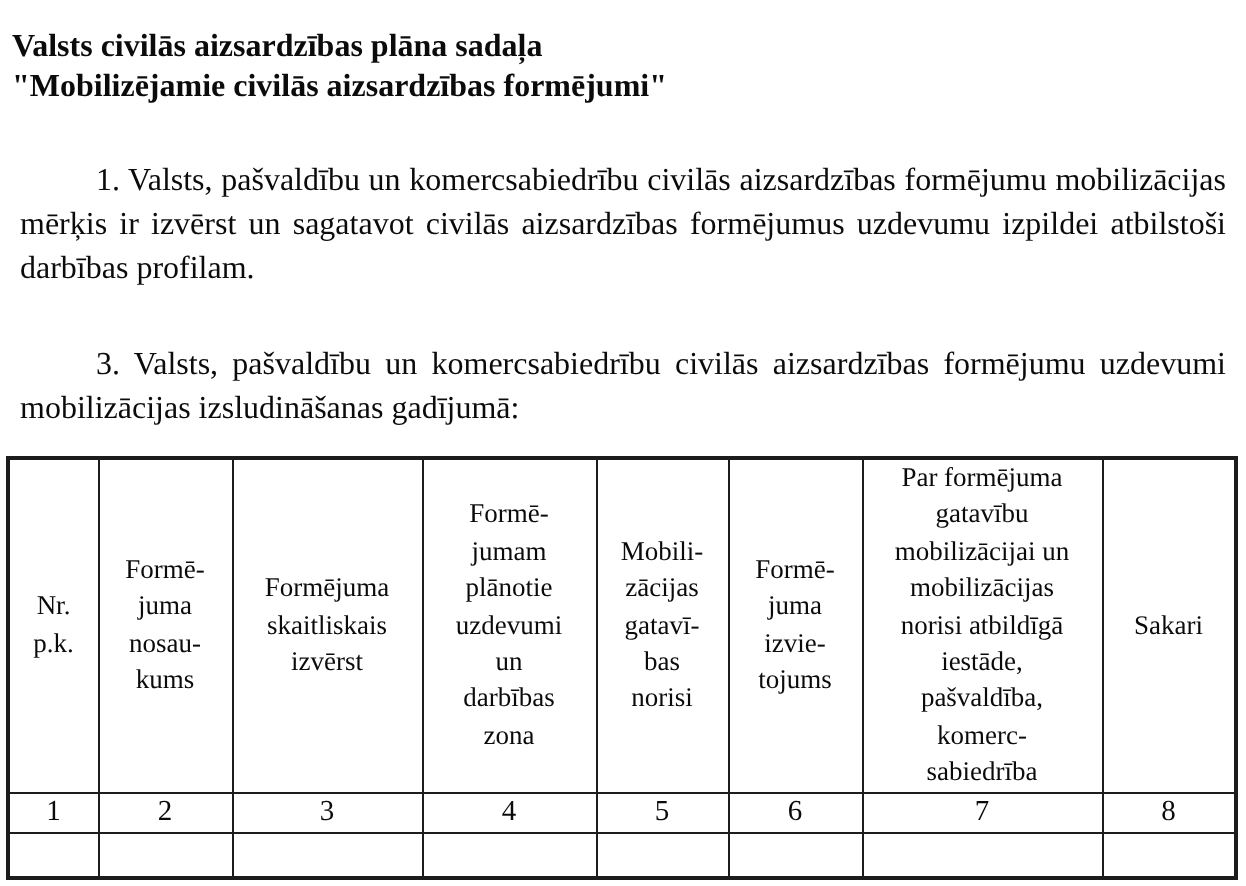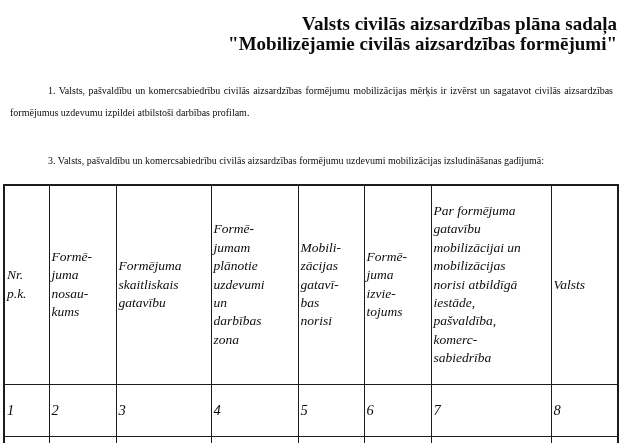--- a/index.html
+++ b/index.html
@@ -9,44 +9,44 @@
   body {
     width: 623px;
     height: 443px;
     background: #ffffff;
     color: #0b0b0b;
     font-family: "Liberation Serif", "DejaVu Serif", serif;
     overflow: hidden;
   }
   .doc-title {
     margin: 14px 6px 0 6px;
-    text-align: right;
+    text-align: left;
     font-weight: bold;
-    font-size: 19px;
+    font-size: 16px;
     line-height: 20px;
   }
   .body-par {
     margin: 26px 10px 0 10px;
     text-align: justify;
     text-indent: 38px;
-    font-size: 10px;
+    font-size: 16px;
     line-height: 22px;
   }
   table.formations {
     border-collapse: collapse;
     table-layout: fixed;
     margin: 12px 0 0 3px;
     border: 2px solid #1c1c1c;
   }
   table.formations td {
     border: 1px solid #1c1c1c;
+    text-align: center;
     vertical-align: middle;
-    padding: 16px 2px;
+    padding: 0 2px;
     overflow: hidden;
-    font-style: italic;
   }
   tr.header-row td {
     height: 164px;
     font-size: 13.5px;
     line-height: 18.4px;
     white-space: pre-line;
   }
   tr.number-row td {
     height: 19px;
     font-size: 14.5px;
@@ -80,21 +80,21 @@
   <tbody>
     <tr class="header-row">
       <td>Nr.
 p.k.</td>
       <td>Formē-
 juma
 nosau-
 kums</td>
       <td>Formējuma
 skaitliskais
-gatavību</td>
+izvērst</td>
       <td>Formē-
 jumam
 plānotie
 uzdevumi
 un
 darbības
 zona</td>
       <td>Mobili-
 zācijas
 gatavī-
@@ -106,21 +106,21 @@
 tojums</td>
       <td>Par formējuma
 gatavību
 mobilizācijai un
 mobilizācijas
 norisi atbildīgā
 iestāde,
 pašvaldība,
 komerc-
 sabiedrība</td>
-      <td>Valsts</td>
+      <td>Sakari</td>
     </tr>
     <tr class="number-row">
       <td>1</td>
       <td>2</td>
       <td>3</td>
       <td>4</td>
       <td>5</td>
       <td>6</td>
       <td>7</td>
       <td>8</td>

